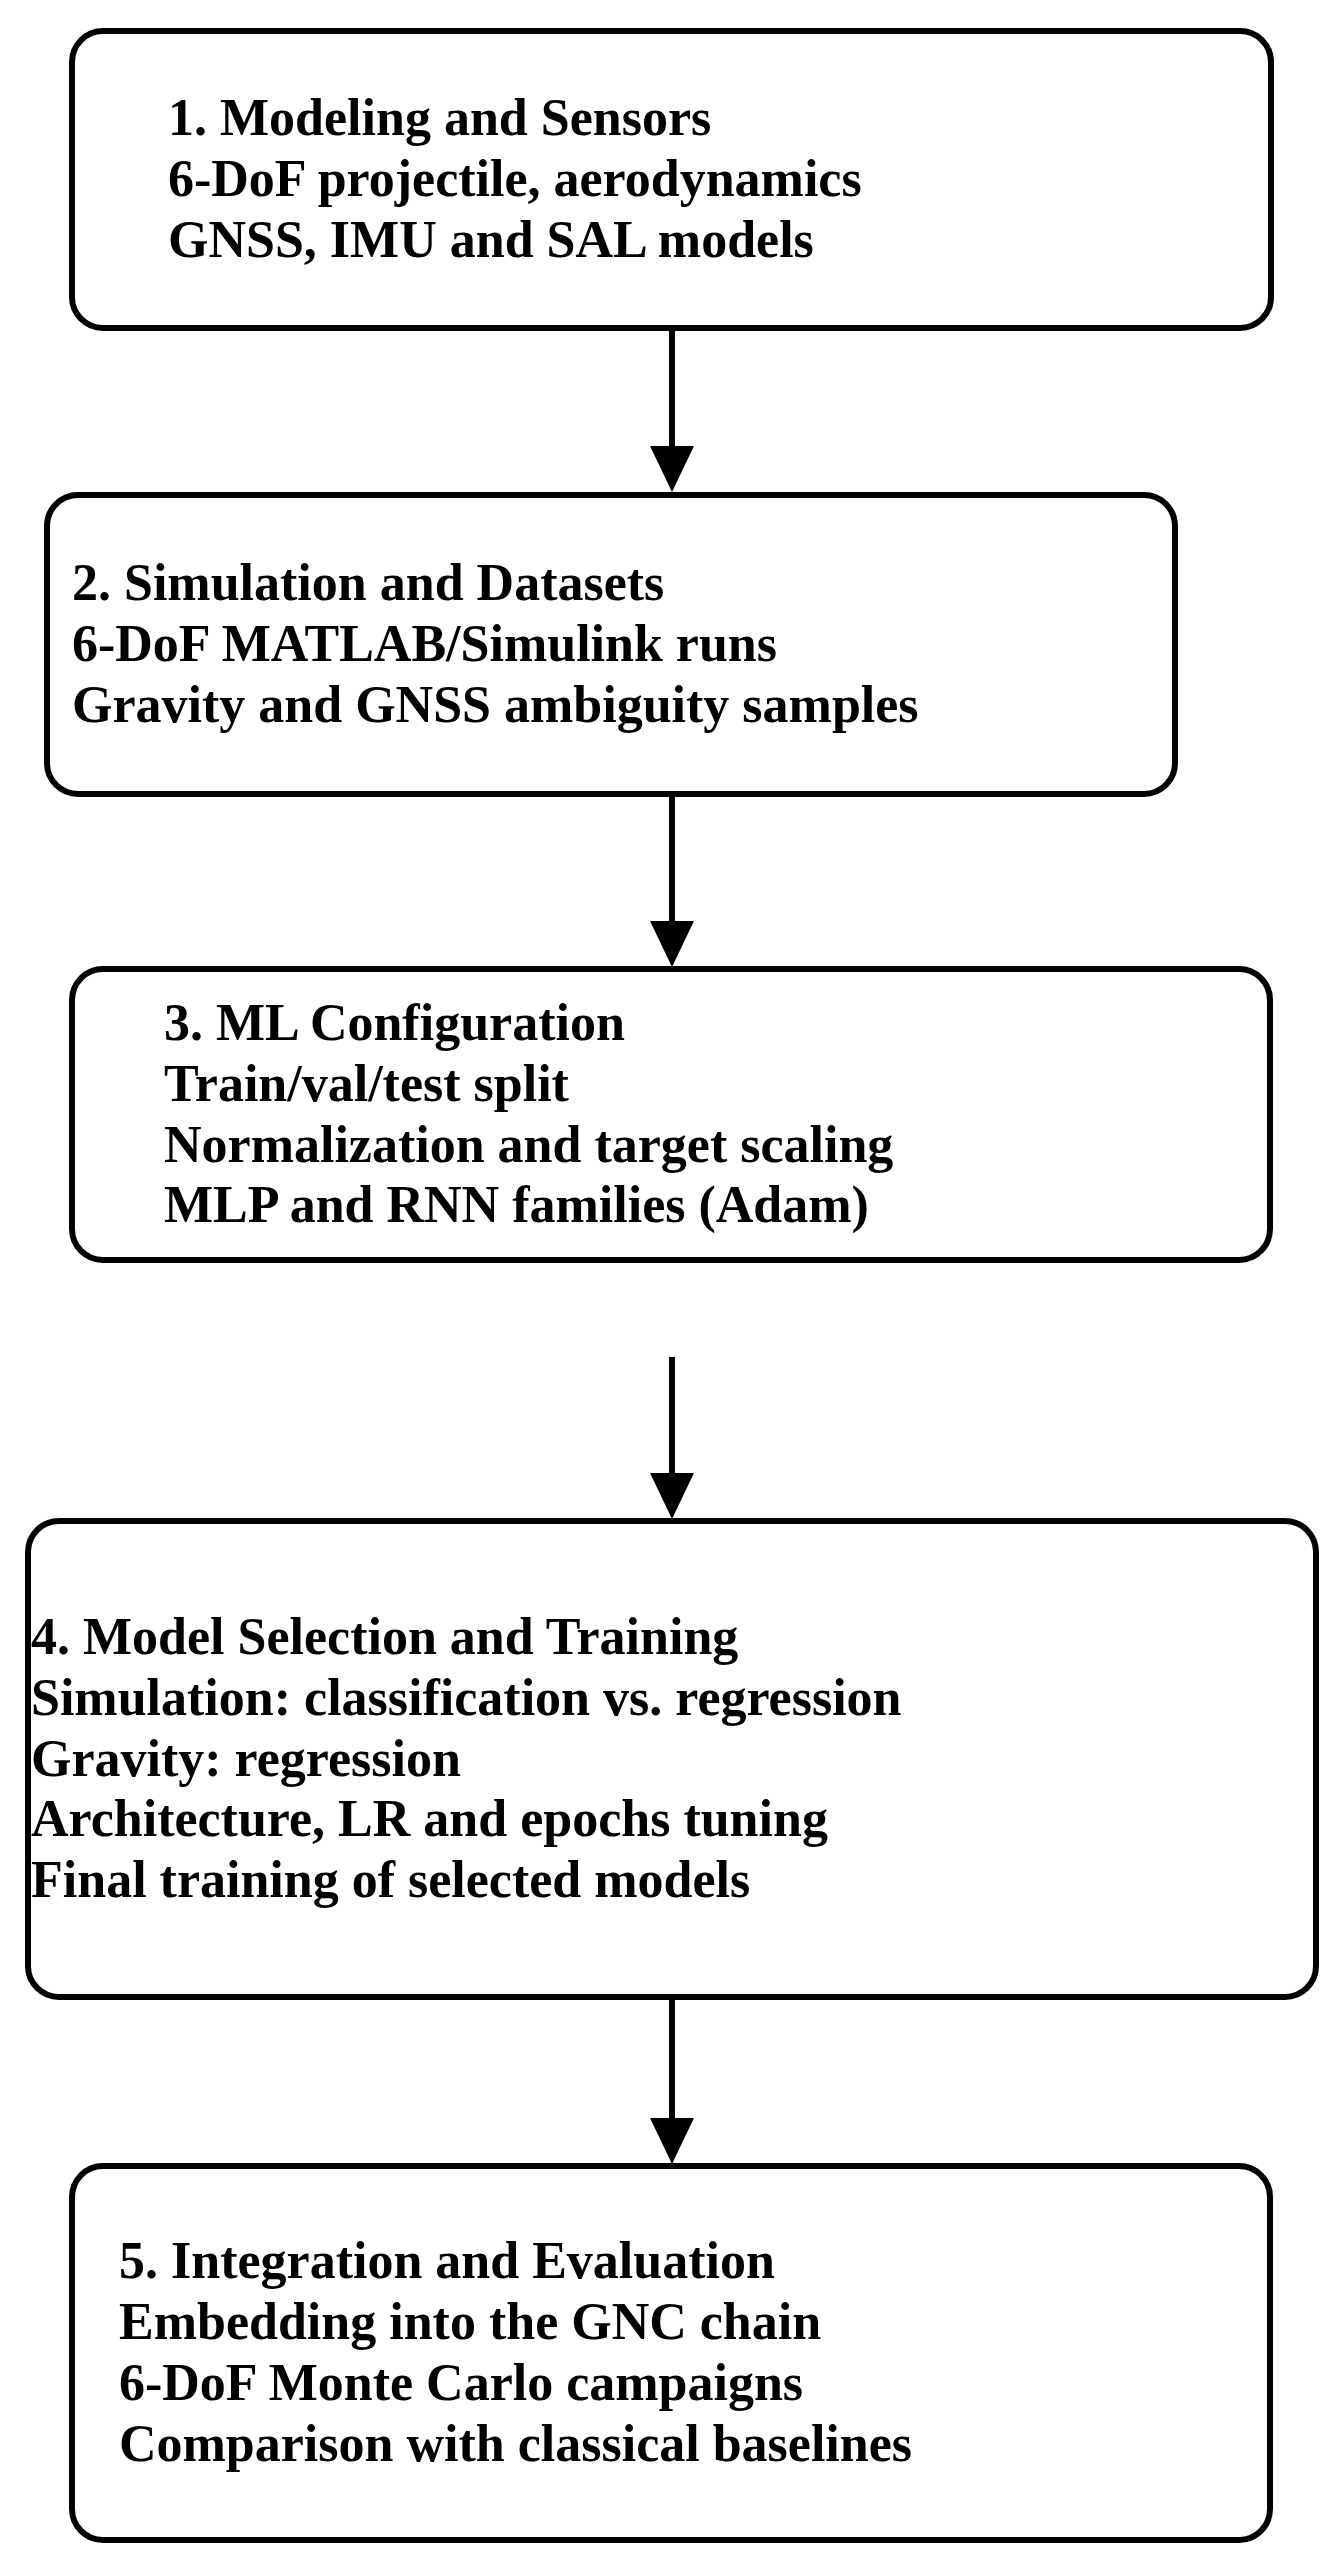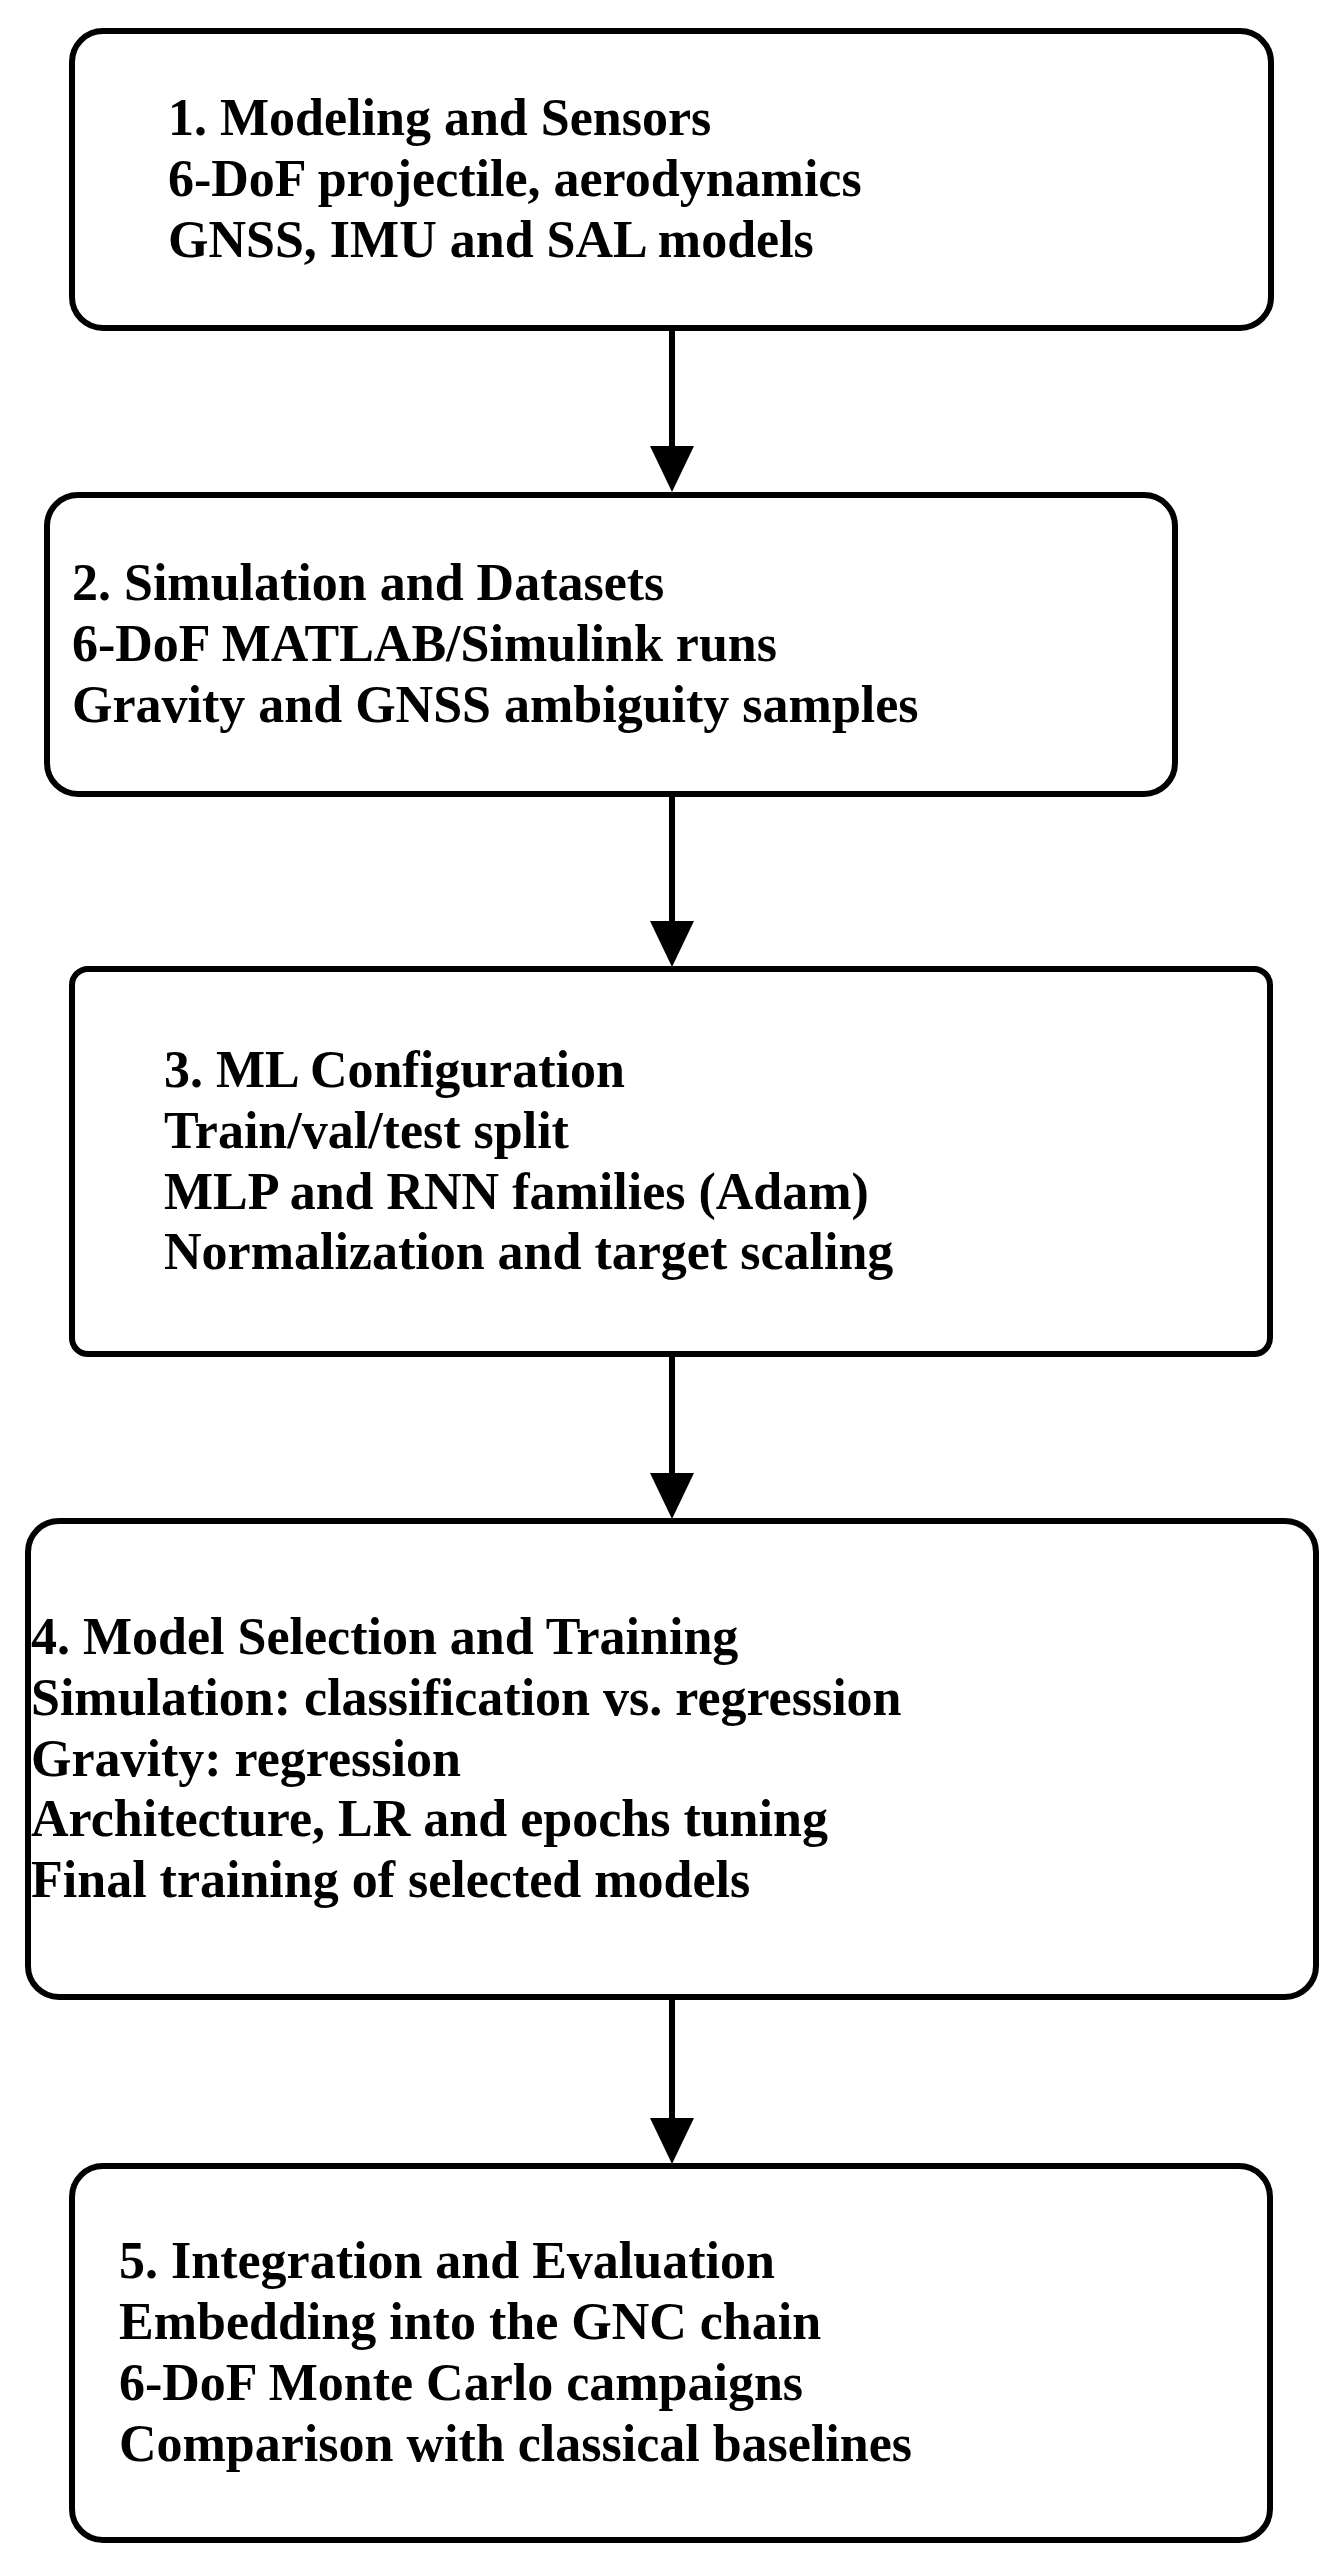--- a/index.html
+++ b/index.html
@@ -47,21 +47,21 @@
   .node-line {
     font-weight: bold;
     font-size: 52px;
     line-height: 1.17;
     white-space: nowrap;
   }
 
   
   #node-1 { left: 69px;  top: 28px;   width: 1205px; height: 303px; padding: 0 8px 0 0; }
   #node-2 { left: 44px;  top: 492px;  width: 1134px; height: 305px; }
-  #node-3 { left: 69px;  top: 966px;  width: 1204px; height: 391px; border-radius: 19px; }
+  #node-3 { left: 69px;  top: 966px;  width: 1204px; height: 297px; }
   #node-4 { left: 25px;  top: 1518px; width: 1294px; height: 482px; }
   #node-5 { left: 69px;  top: 2163px; width: 1204px; height: 380px; }
 
   
   #node-1 .node-text { padding-left: 93px; }
   #node-2 .node-text { padding-left: 22px; }
   #node-3 .node-text { padding-left: 89px; }
   #node-4 .node-text { padding-left: 0; }
   #node-5 .node-text { padding-left: 44px; }
 
@@ -133,22 +133,22 @@
 
   <div class="arrow" id="arrow-2-3">
     <div class="shaft"></div>
     <div class="head"></div>
   </div>
 
   <div class="node" id="node-3">
     <div class="node-text">
       <div class="node-title">3. ML Configuration</div>
       <div class="node-line">Train/val/test split</div>
+      <div class="node-line">Normalization and target scaling</div>
       <div class="node-line">MLP and RNN families (Adam)</div>
-      <div class="node-line">Normalization and target scaling</div>
     </div>
   </div>
 
   <div class="arrow" id="arrow-3-4">
     <div class="shaft"></div>
     <div class="head"></div>
   </div>
 
   <div class="node" id="node-4">
     <div class="node-text">

